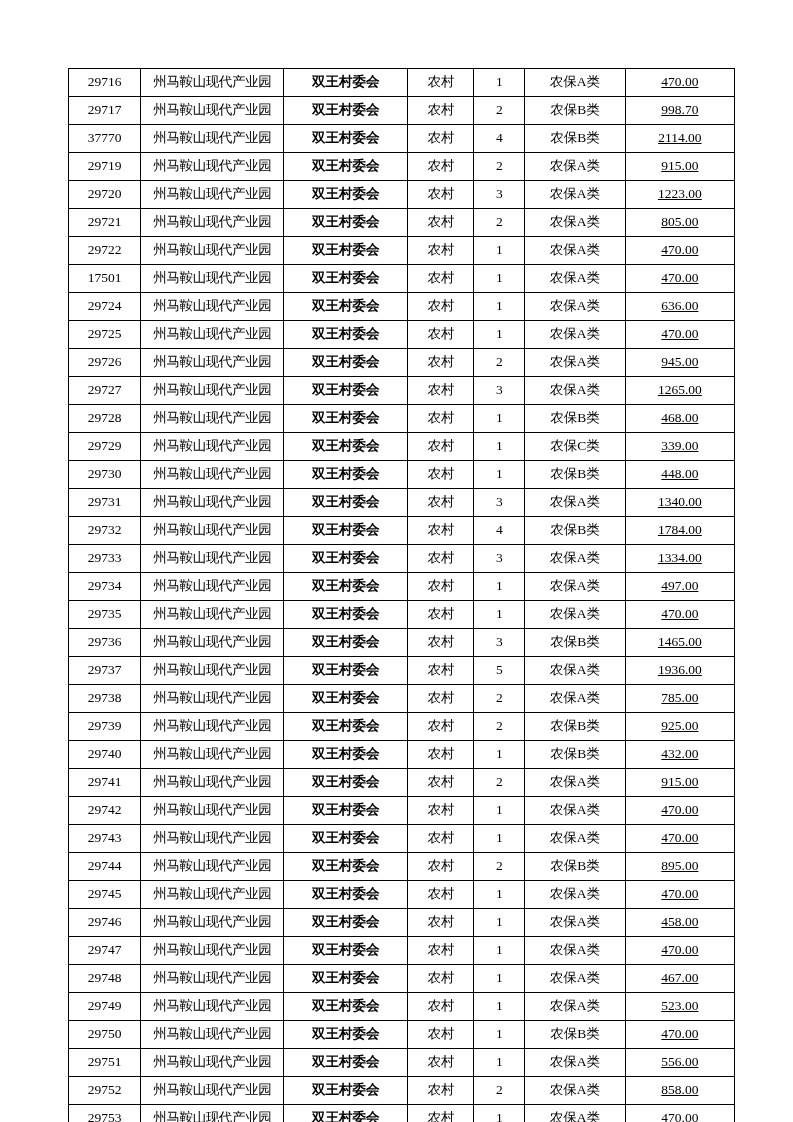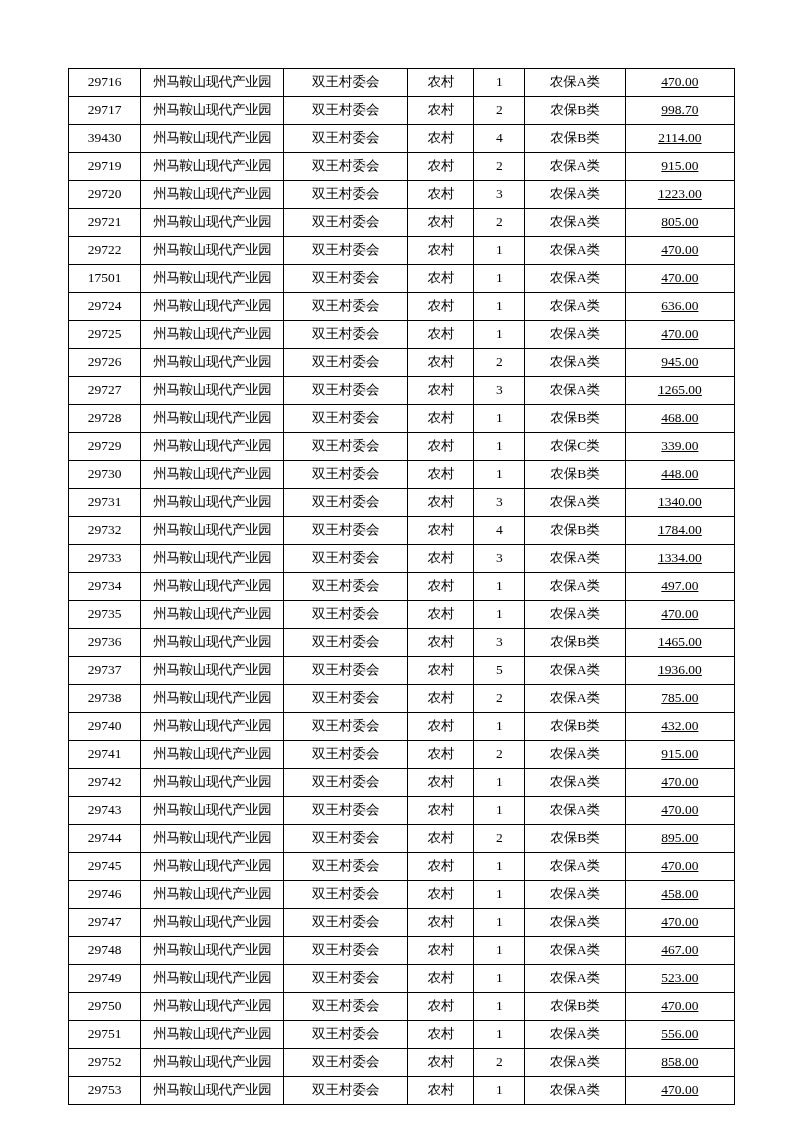--- a/index.html
+++ b/index.html
@@ -32,21 +32,21 @@
     padding: 0 2px;
     text-align: center;
     vertical-align: middle;
     font-size: 13.5px;
     line-height: 1.1;
     white-space: nowrap;
     overflow: hidden;
   }
   td.c-id       { width: 62px;  font-family: "Liberation Serif", serif; }
   td.c-park     { width: 127px; font-size: 13.5px; letter-spacing: -0.4px; }
-  td.c-village  { width: 110px; }
+  td.c-village  { width: 110px; font-weight: bold; }
   td.c-type     { width: 56px;  }
   td.c-count    { width: 42px;  }
   td.c-category { width: 88px;  }
   td.c-amount   { width: 96px; text-decoration: underline;  }
 </style>
 </head>
 <body>
 
 <div class="page">
   <table class="data-table">
@@ -63,21 +63,21 @@
         <tr>
           <td class="c-id">29717</td>
           <td class="c-park">州马鞍山现代产业园</td>
           <td class="c-village">双王村委会</td>
           <td class="c-type">农村</td>
           <td class="c-count">2</td>
           <td class="c-category">农保B类</td>
           <td class="c-amount">998.70</td>
         </tr>
         <tr>
-          <td class="c-id">39430</td>
+          <td class="c-id">37770</td>
           <td class="c-park">州马鞍山现代产业园</td>
           <td class="c-village">双王村委会</td>
           <td class="c-type">农村</td>
           <td class="c-count">4</td>
           <td class="c-category">农保B类</td>
           <td class="c-amount">2114.00</td>
         </tr>
         <tr>
           <td class="c-id">29719</td>
           <td class="c-park">州马鞍山现代产业园</td>
@@ -250,20 +250,29 @@
           <td class="c-amount">1936.00</td>
         </tr>
         <tr>
           <td class="c-id">29738</td>
           <td class="c-park">州马鞍山现代产业园</td>
           <td class="c-village">双王村委会</td>
           <td class="c-type">农村</td>
           <td class="c-count">2</td>
           <td class="c-category">农保A类</td>
           <td class="c-amount">785.00</td>
+        </tr>
+        <tr>
+          <td class="c-id">29739</td>
+          <td class="c-park">州马鞍山现代产业园</td>
+          <td class="c-village">双王村委会</td>
+          <td class="c-type">农村</td>
+          <td class="c-count">2</td>
+          <td class="c-category">农保B类</td>
+          <td class="c-amount">925.00</td>
         </tr>
         <tr>
           <td class="c-id">29740</td>
           <td class="c-park">州马鞍山现代产业园</td>
           <td class="c-village">双王村委会</td>
           <td class="c-type">农村</td>
           <td class="c-count">1</td>
           <td class="c-category">农保B类</td>
           <td class="c-amount">432.00</td>
         </tr>

